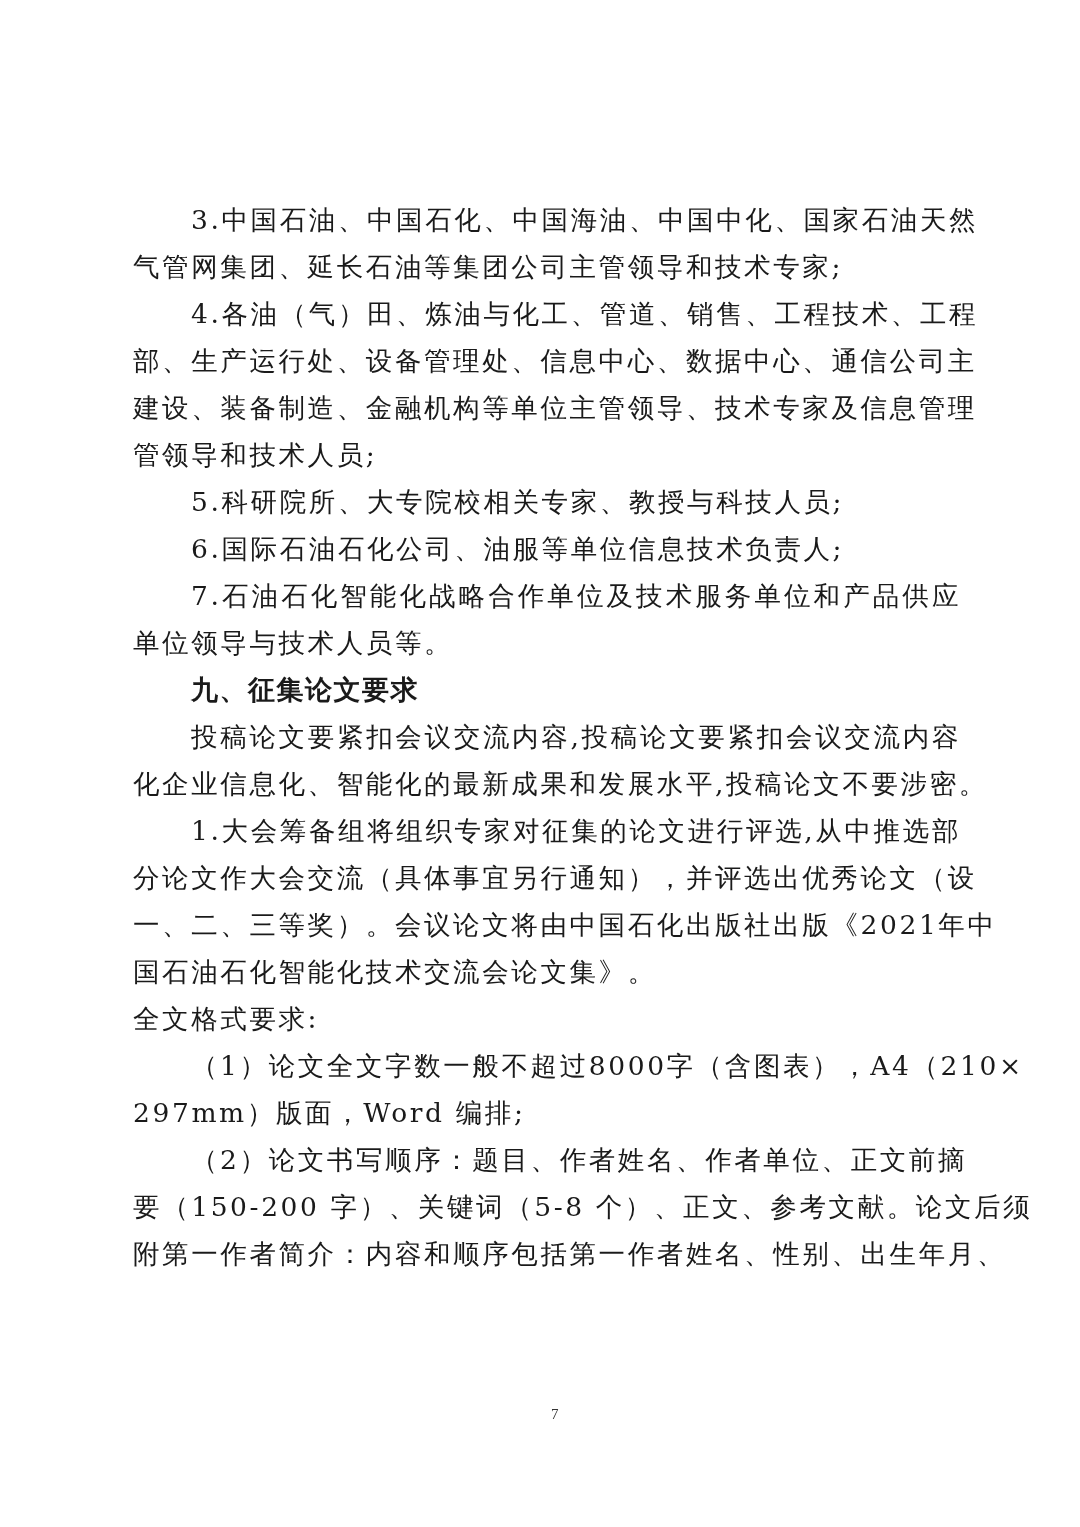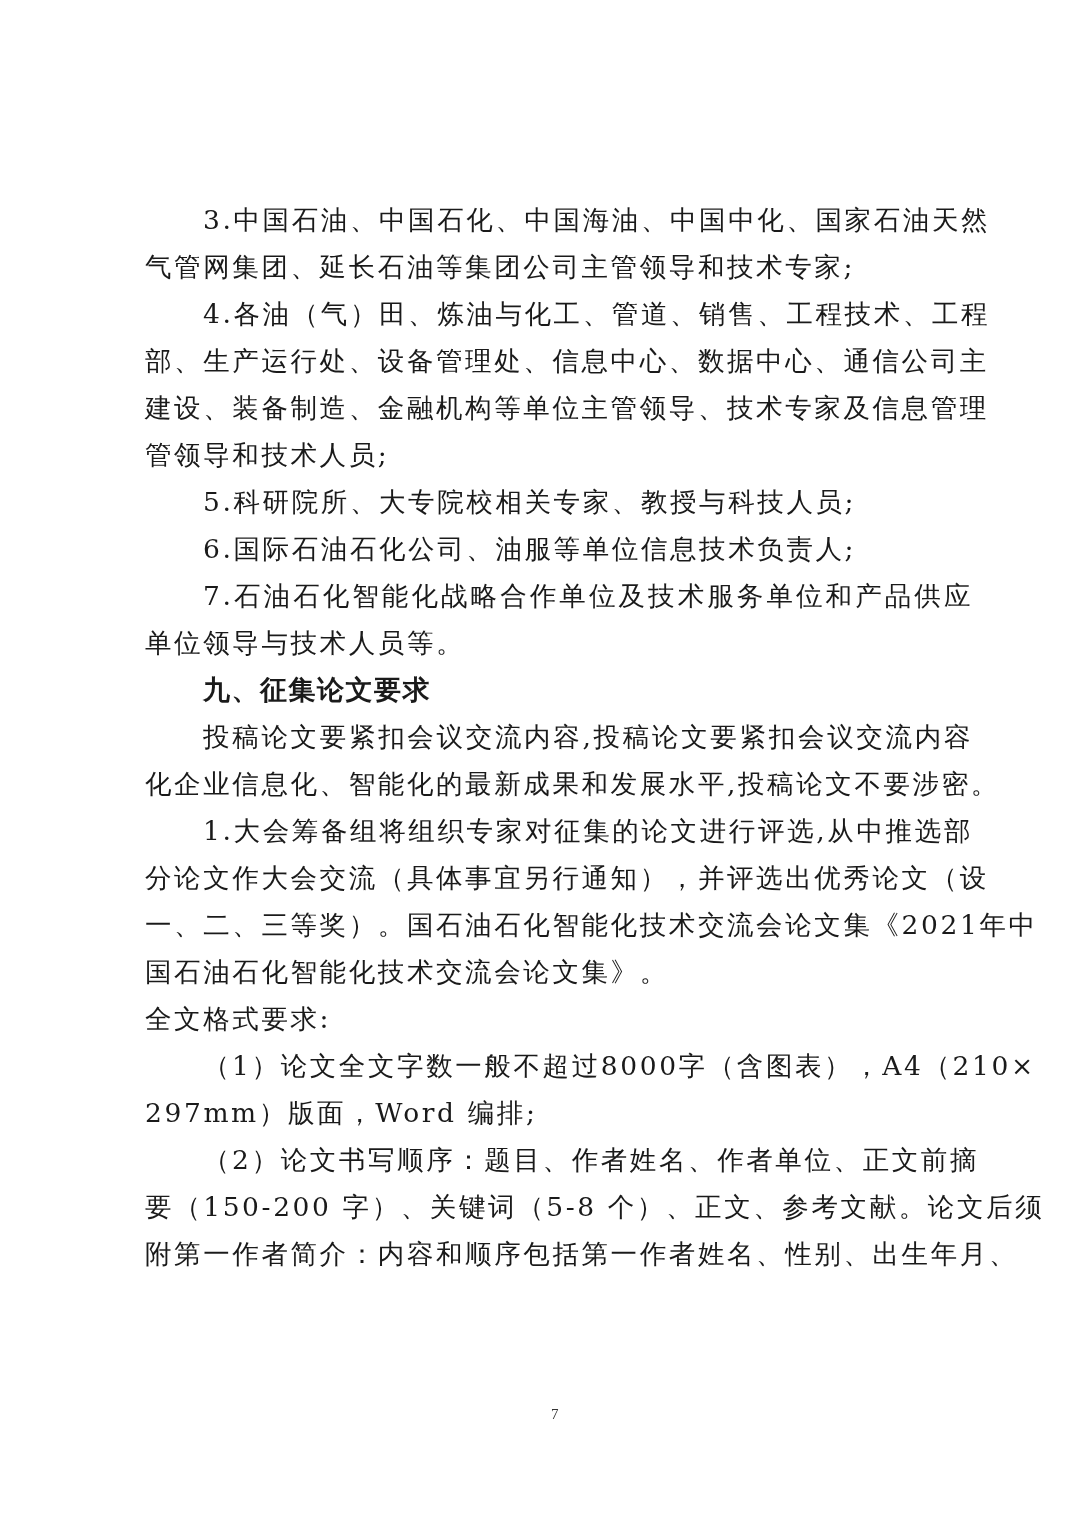--- a/index.html
+++ b/index.html
@@ -10,21 +10,21 @@
     body {
       width: 1080px;
       height: 1527px;
       position: relative;
       overflow: hidden;
       font-family: "DejaVu Serif", "Liberation Serif", serif;
       color: #1a1a1a;
     }
     .page {
       position: absolute;
-      left: 145px;
+      left: 133px;
       top: 196px;
       width: 828px;
     }
     .line {
       display: block;
       height: 47px;
       line-height: 47px;
       font-size: 26.5px;
       white-space: nowrap;
       letter-spacing: 2.6px;
@@ -86,21 +86,21 @@
   <span class="line indent heading">九、征集论文要求</span>
 
   <div>
     <span class="line indent">投稿论文要紧扣会议交流内容,投稿论文要紧扣会议交流内容</span>
     <span class="line">化企业信息化、智能化的最新成果和发展水平,投稿论文不要涉密。</span>
   </div>
 
   <div>
     <span class="line indent">1.大会筹备组将组织专家对征集的论文进行评选,从中推选部</span>
     <span class="line">分论文作大会交流（具体事宜另行通知），并评选出优秀论文（设</span>
-    <span class="line">一、二、三等奖）。国石油石化智能化技术交流会论文集《2021年中</span>
+    <span class="line">一、二、三等奖）。会议论文将由中国石化出版社出版《2021年中</span>
     <span class="line last">国石油石化智能化技术交流会论文集》。</span>
   </div>
 
 
   <span class="line last">全文格式要求:</span>
 
   <div>
     <span class="line indent">（1）论文全文字数一般不超过8000字（含图表），A4（210×</span>
     <span class="line last">297mm）版面，Word 编排;</span>
   </div>

